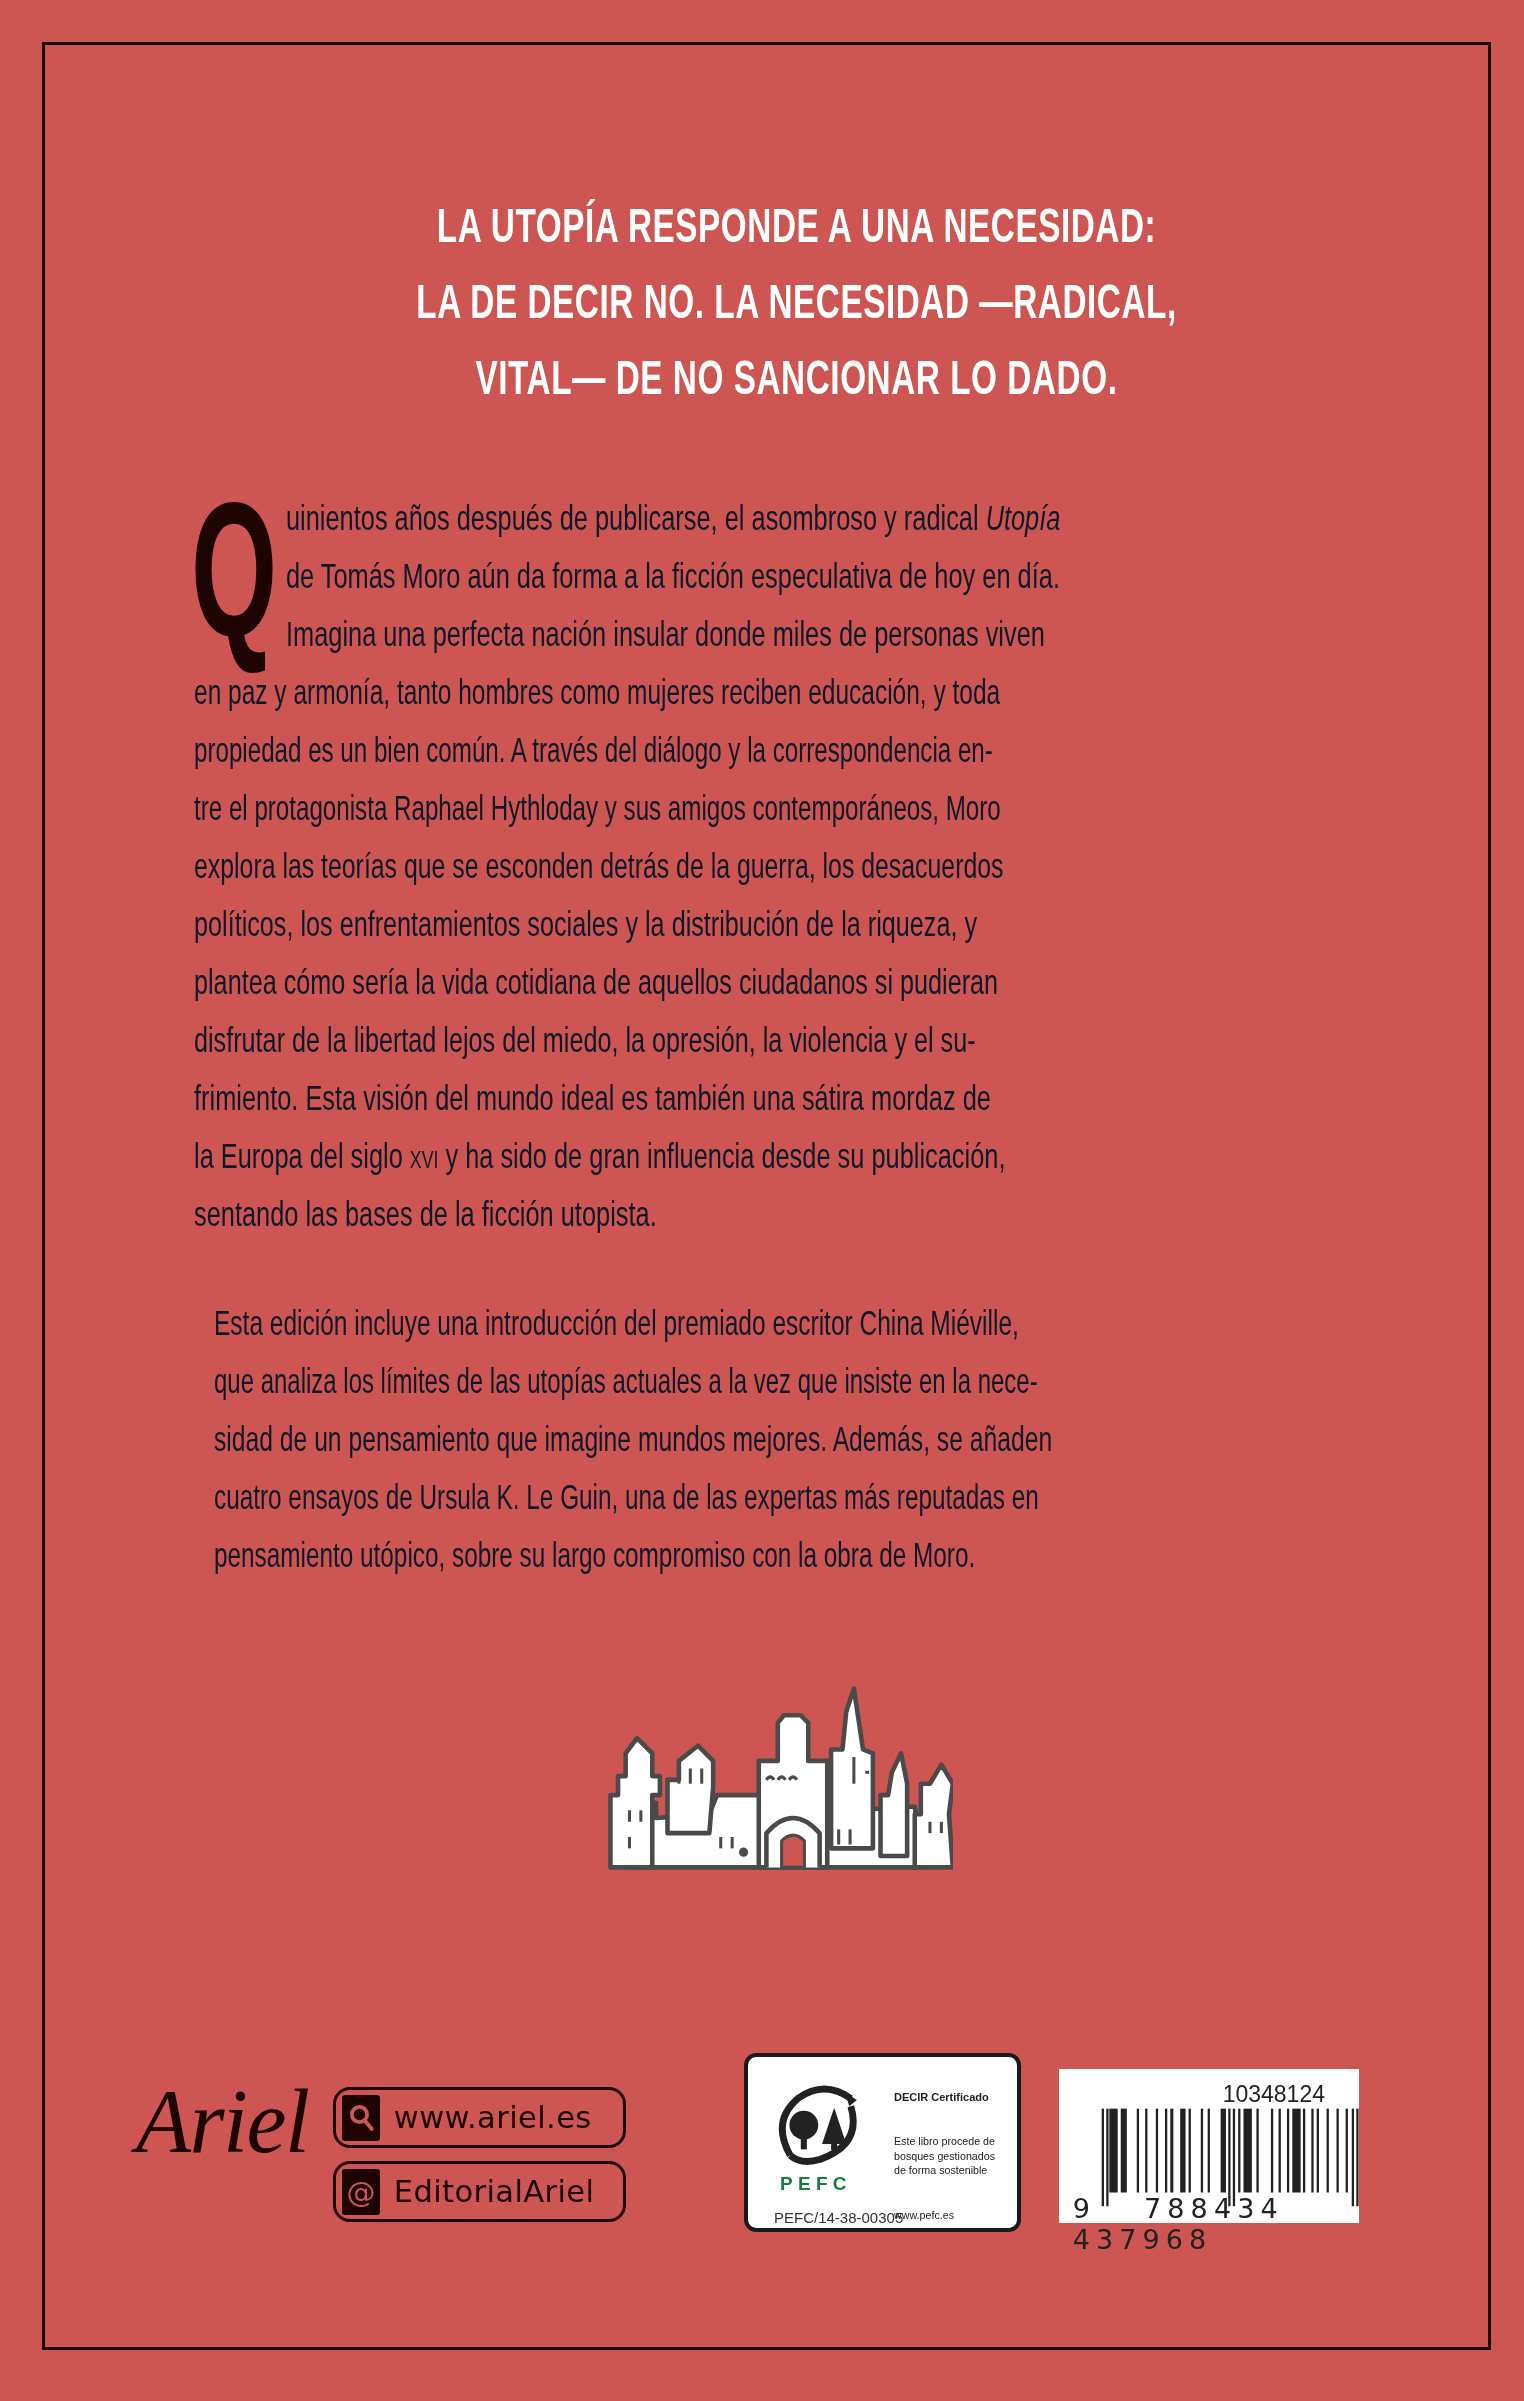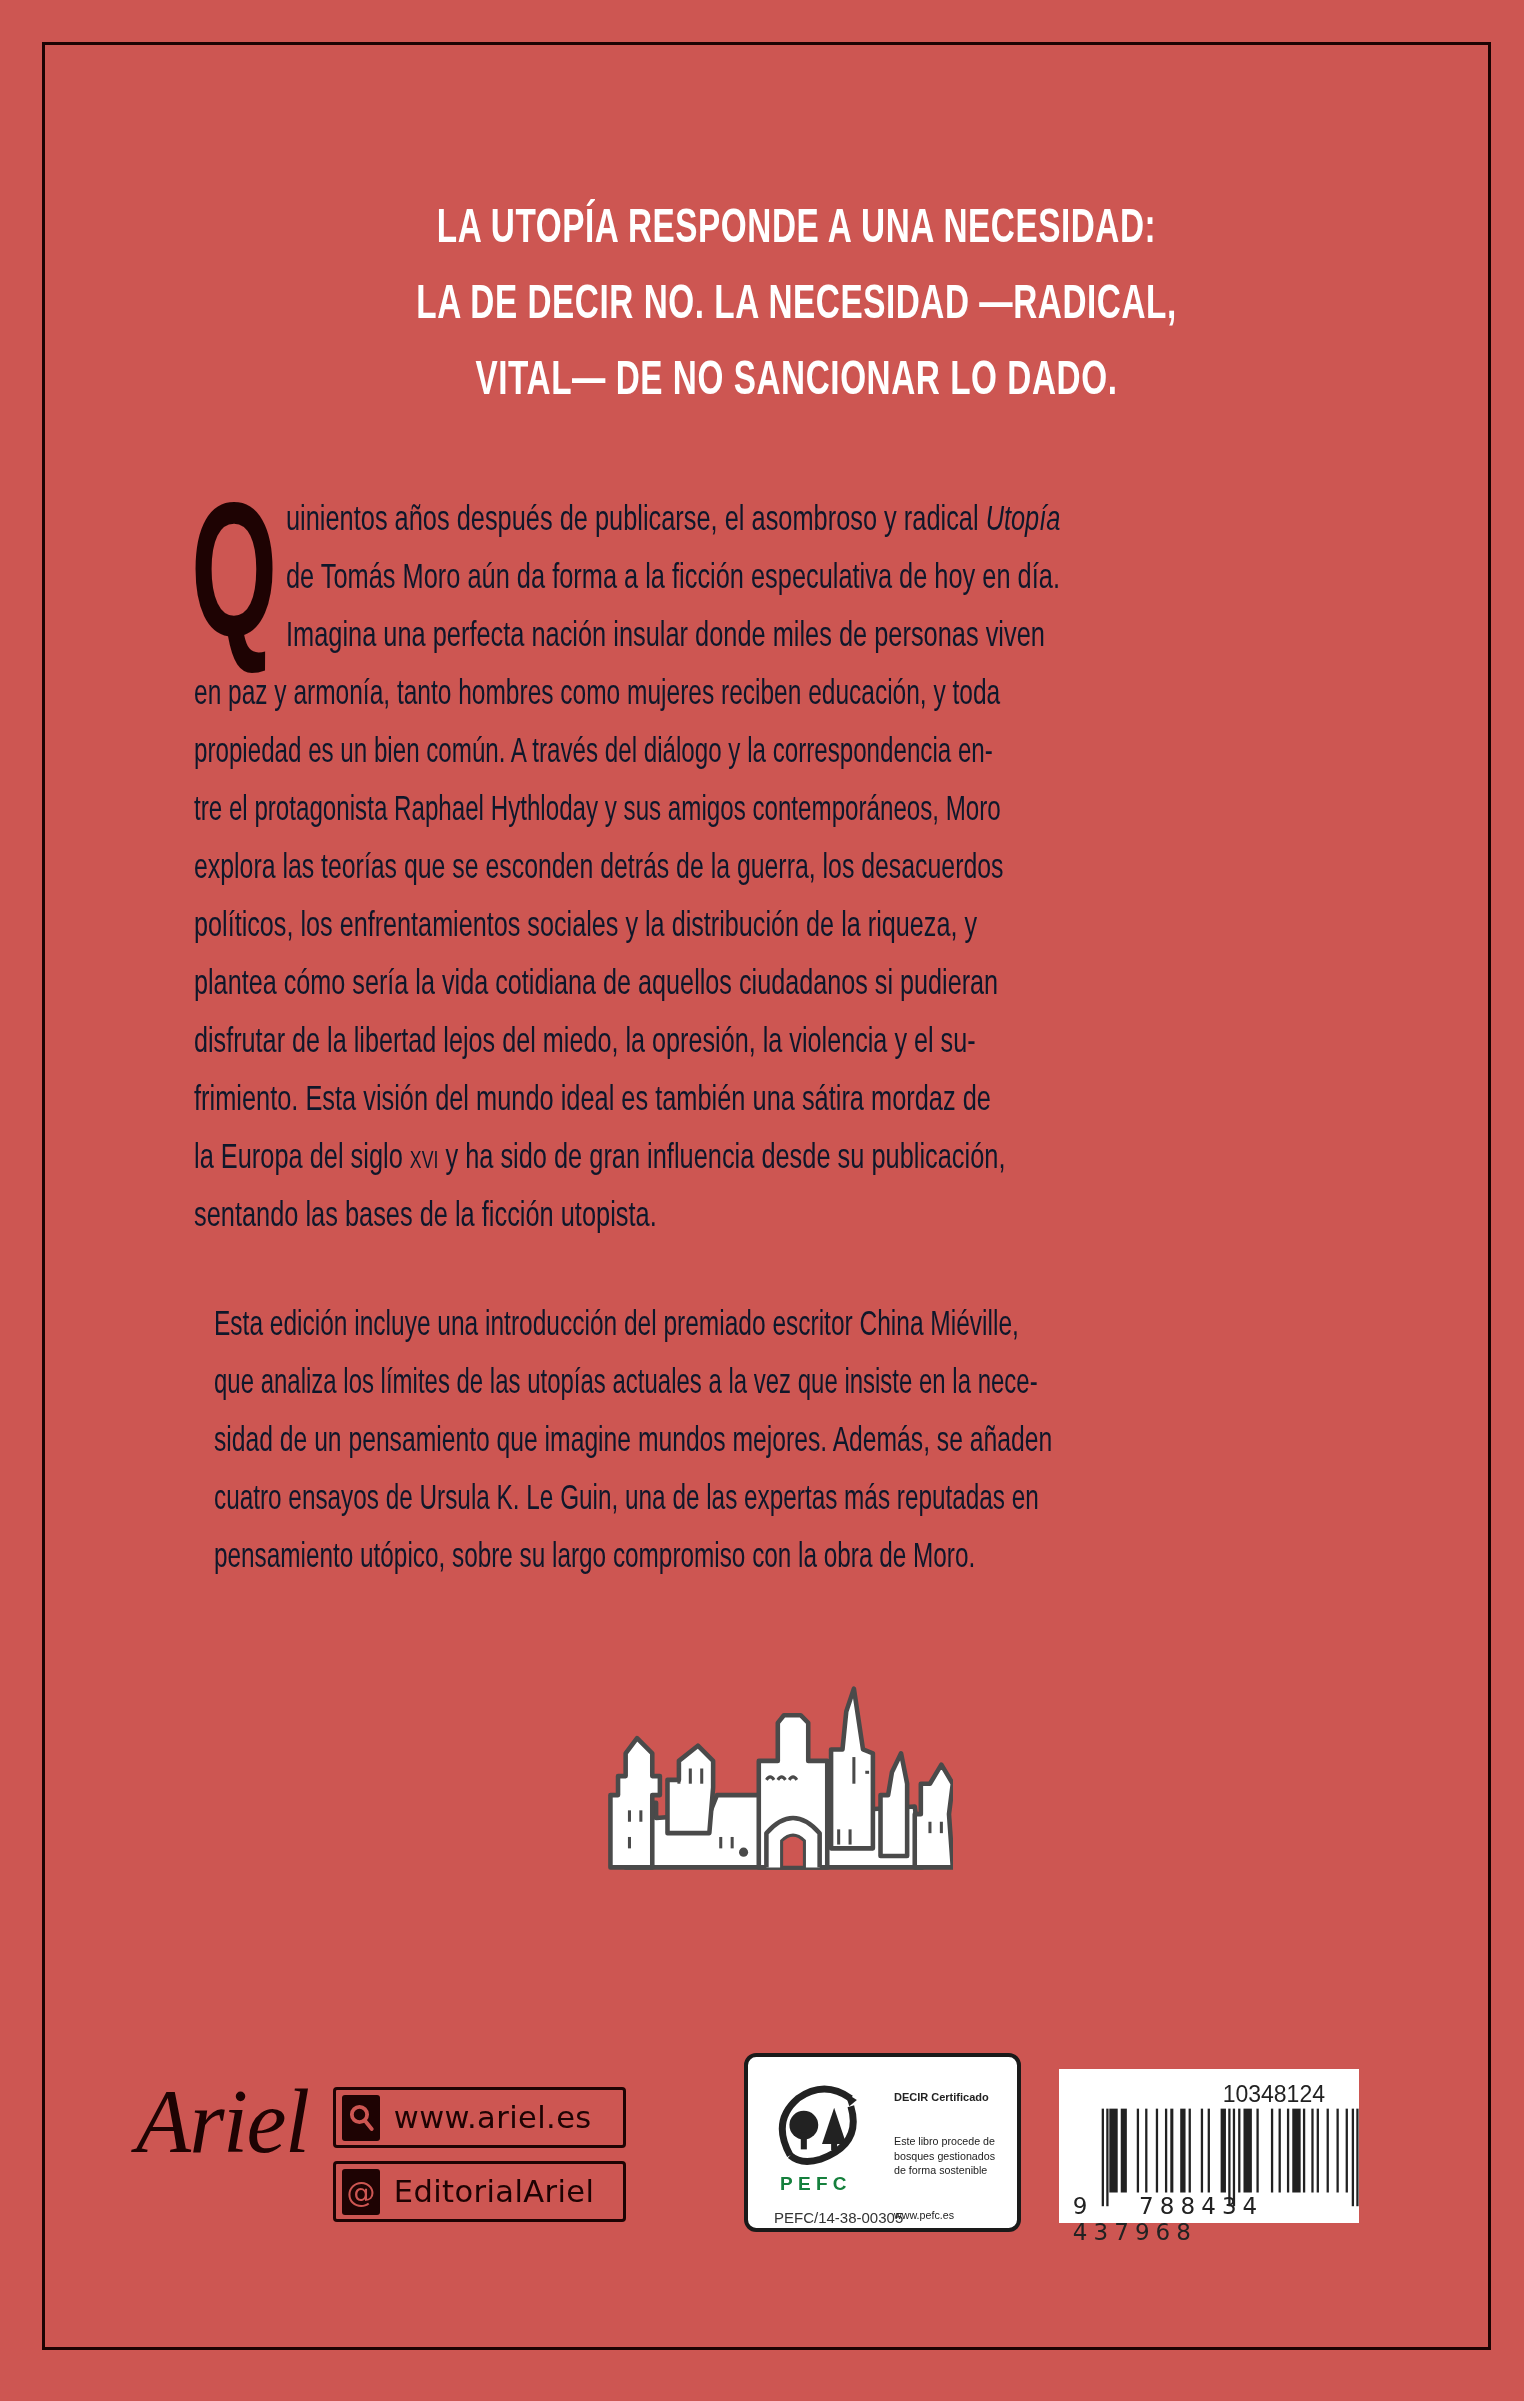--- a/index.html
+++ b/index.html
@@ -79,21 +79,21 @@
     font-style: italic;
     font-size: 90px;
     color: #1e0303;
     letter-spacing: -1.5px;
   }
   .contact-box {
     position: absolute;
     left: 333px;
     width: 293px; height: 61px;
     border: 3.8px solid #1e0303;
-    border-radius: 4px;
+    border-radius: 17px;
     box-sizing: border-box;
     display: flex; align-items: center;
   }
   .contact-box.web { top: 2087px; }
   .contact-box.social { top: 2161px; }
   .contact-icon {
     width: 38px; height: 46px;
     margin-left: 6.1px;
     background: #1e0303;
     border-radius: 3px;
@@ -136,21 +136,21 @@
   }
   .barcode-ref {
     position: absolute; right: 34px; top: 12.2px;
     font-family: "Liberation Sans", sans-serif;
     font-size: 23px; color: #222;
   }
   .barcode-svg { position: absolute; left: 0; top: 0; }
   .barcode-digits {
     position: absolute; left: 13.7px; top: 124px;
     font-family: "DejaVu Sans", sans-serif;
-    font-size: 23px; color: #222;
+    font-size: 27px; color: #222;
   }
 </style>
 </head>
 <body>
 
 <div class="frame"></div>
 
 <div class="headline">
   <span class="hl-line">LA UTOPÍA RESPONDE A UNA NECESIDAD:</span>
   <span class="hl-line">LA DE DECIR NO. LA NECESIDAD —RADICAL,</span>

